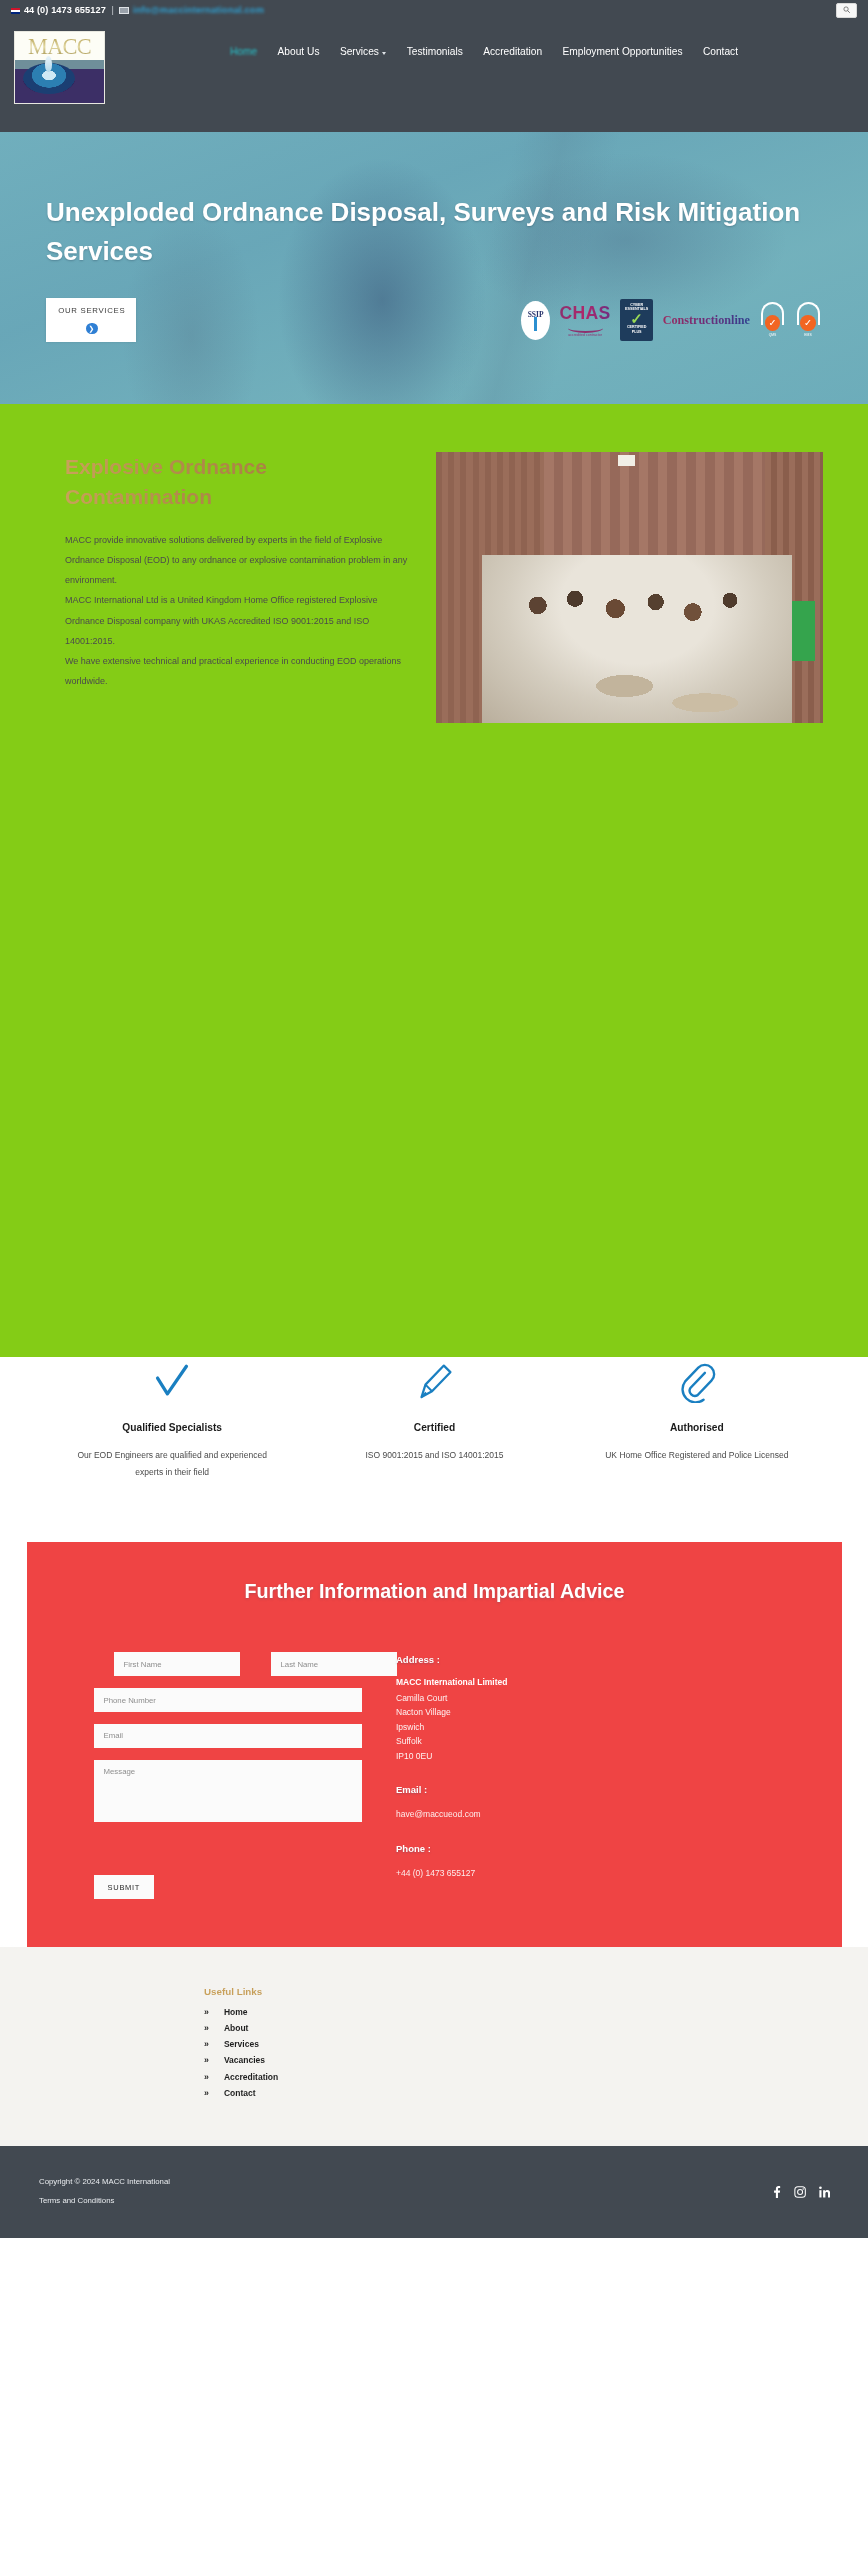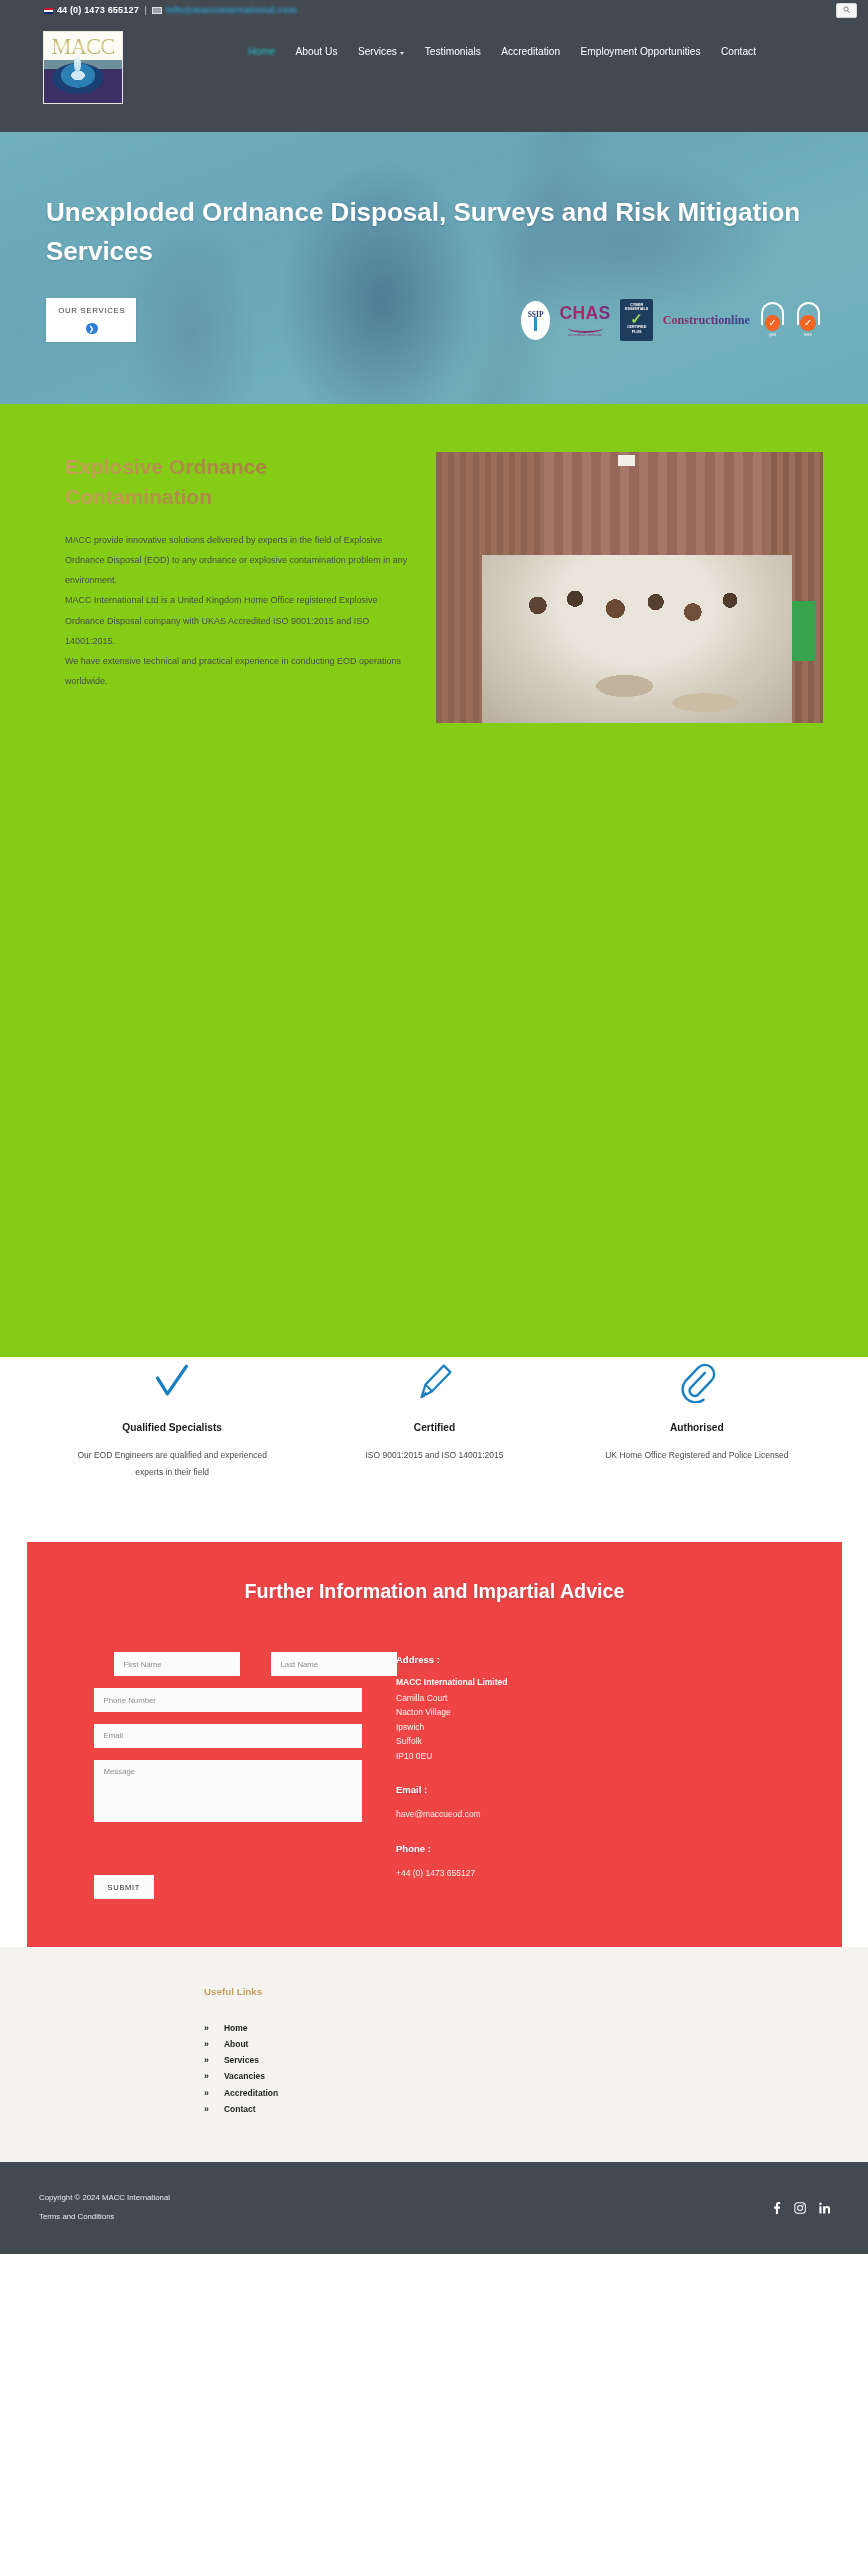--- a/index.html
+++ b/index.html
@@ -16,21 +16,21 @@
     height: 20.4px;
     background: #424951;
     display: flex;
     align-items: center;
     position: relative;
   }
   .topbar-inner {
     display: flex;
     align-items: center;
     gap: 4.1px;
-    padding-left: 44px;
+    padding-left: 11px;
     font-size: 9.2px;
     font-weight: bold;
     color: #ffffff;
     letter-spacing: 0.1px;
   }
   .flag-icon {
     width: 8.8px; height: 6.1px;
     background: linear-gradient(#cf142b 0 33%, #ffffff 33% 66%, #00247d 66% 100%);
     display: inline-block;
     position: relative;
@@ -63,22 +63,22 @@
 
   
   .header {
     height: 112px;
     background: #424951;
     display: flex;
     align-items: flex-start;
     position: relative;
   }
   .logo {
-    width: 80px; height: 73px;
-    margin-left: 43px; margin-top: 10.2px;
+    width: 91px; height: 73px;
+    margin-left: 14px; margin-top: 10.2px;
     background: linear-gradient(#fdfdf6 0 40%, #6f8f9a 40% 52%, #3c2f66 52% 100%);
     border: 0.7px solid #e8e8e0;
     position: relative;
     overflow: hidden;
     flex: none;
   }
   .logo-word {
     position: absolute; top: 2.7px; left: 0; right: 0;
     text-align: center;
     font-family: "Liberation Serif", serif;
@@ -354,21 +354,21 @@
   .info-gap { height: 20.4px; }
   .info-col .blurline { font-size: 8.5px; line-height: 1.8; filter: blur(0.5px); opacity: .9; }
 
   
   .footer {
     background: #f4f3f0;
     padding: 39px 0 42px 0;
   }
   .footer-inner { padding-left: 204px; }
   .footer h4 {
-    font-size: 9.8px; font-weight: bold; margin-bottom: 26px;
+    font-size: 9.8px; font-weight: bold; margin-bottom: 10px;
     background: linear-gradient(92deg, #c9a15a, #b2894a, #d3b47a);
     -webkit-background-clip: text; background-clip: text; color: transparent;
   }
   .flink {
     display: flex; align-items: center; gap: 15px;
     font-size: 8.5px; font-weight: bold; color: #1f1f1f;
     margin-bottom: 6.1px; cursor: pointer;
   }
   .chev { color: #1f1f1f; font-size: 8.8px; }
 

